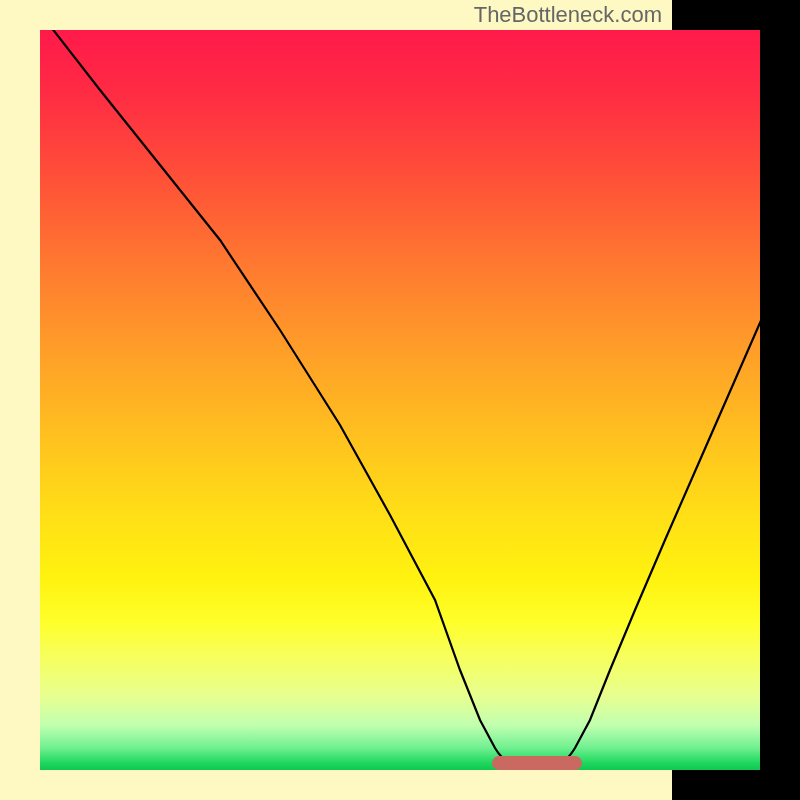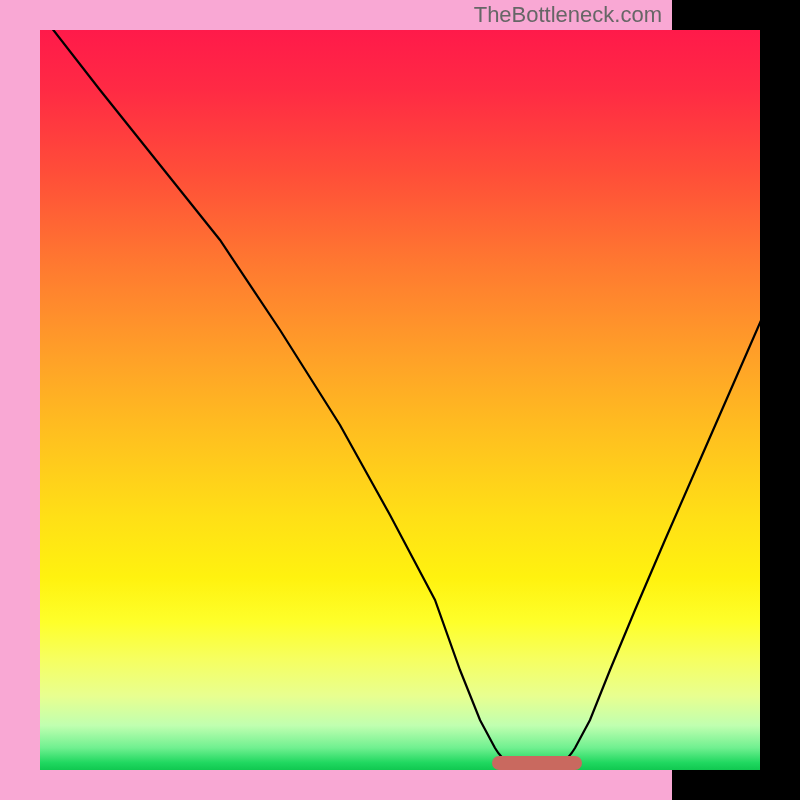--- a/index.html
+++ b/index.html
@@ -8,21 +8,21 @@
     width: 800px;
     height: 800px;
     background: #000;
     overflow: hidden;
     font-family: Arial, Helvetica, sans-serif;
   }
   .frame {
     position: relative;
     width: 672px;
     height: 800px;
-    background: #f9a8d4;
+    background: #fef9c3;
   }
   .watermark {
     position: absolute;
     top: 2px;
     right: 10px;
     color: #666;
     font-size: 22px;
     font-weight: 500;
     z-index: 10;
   }

